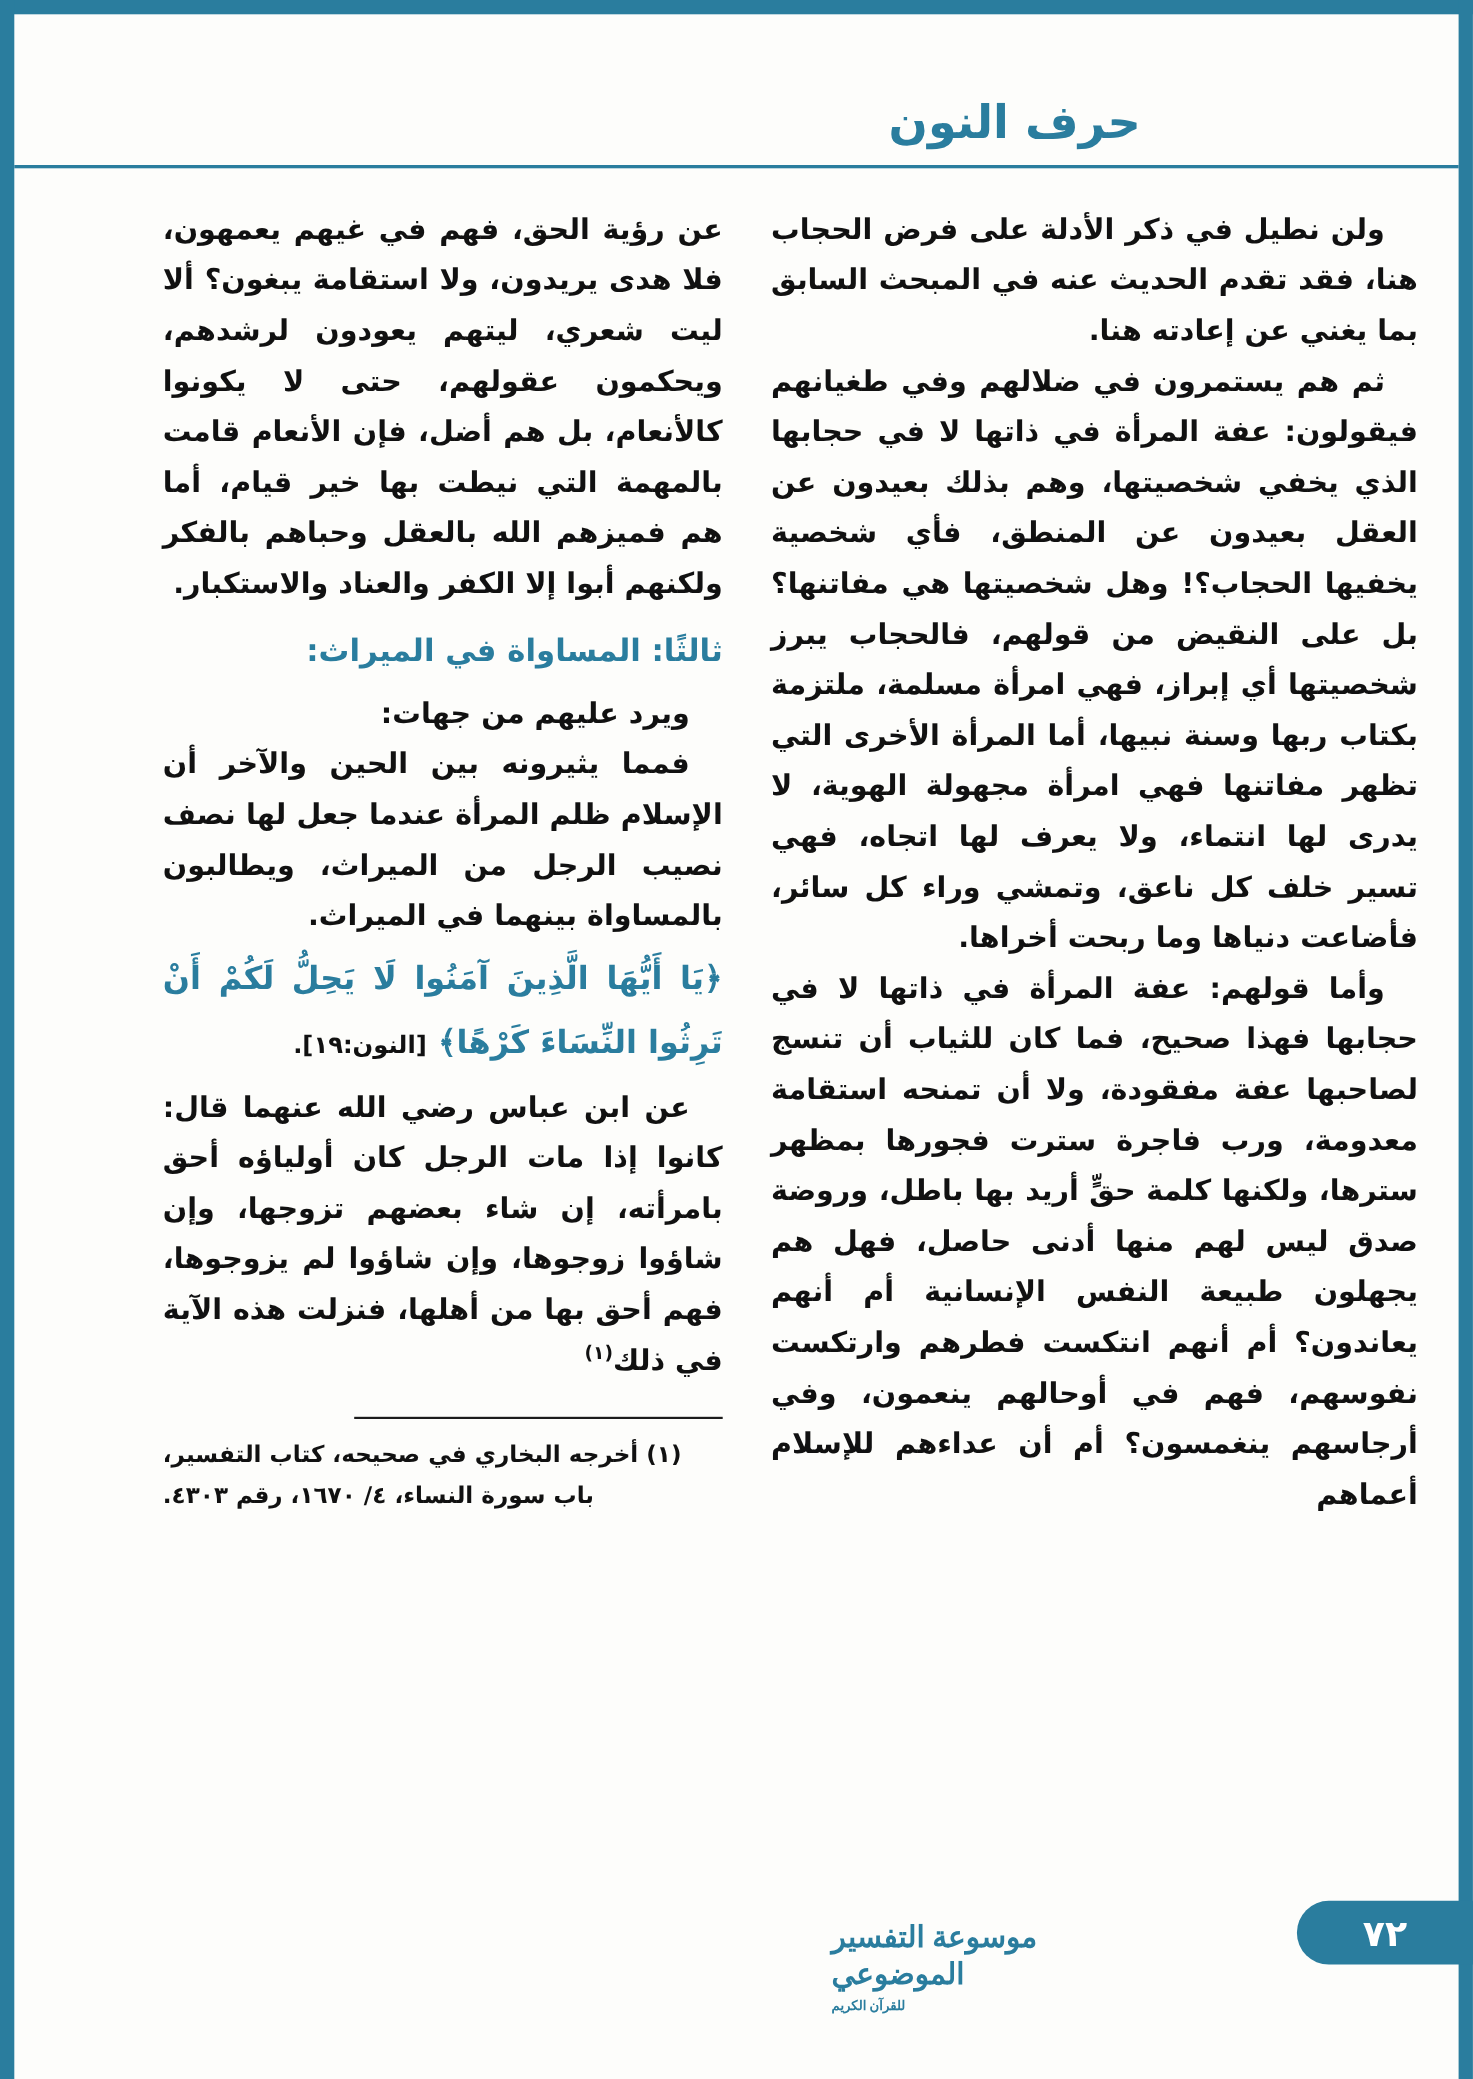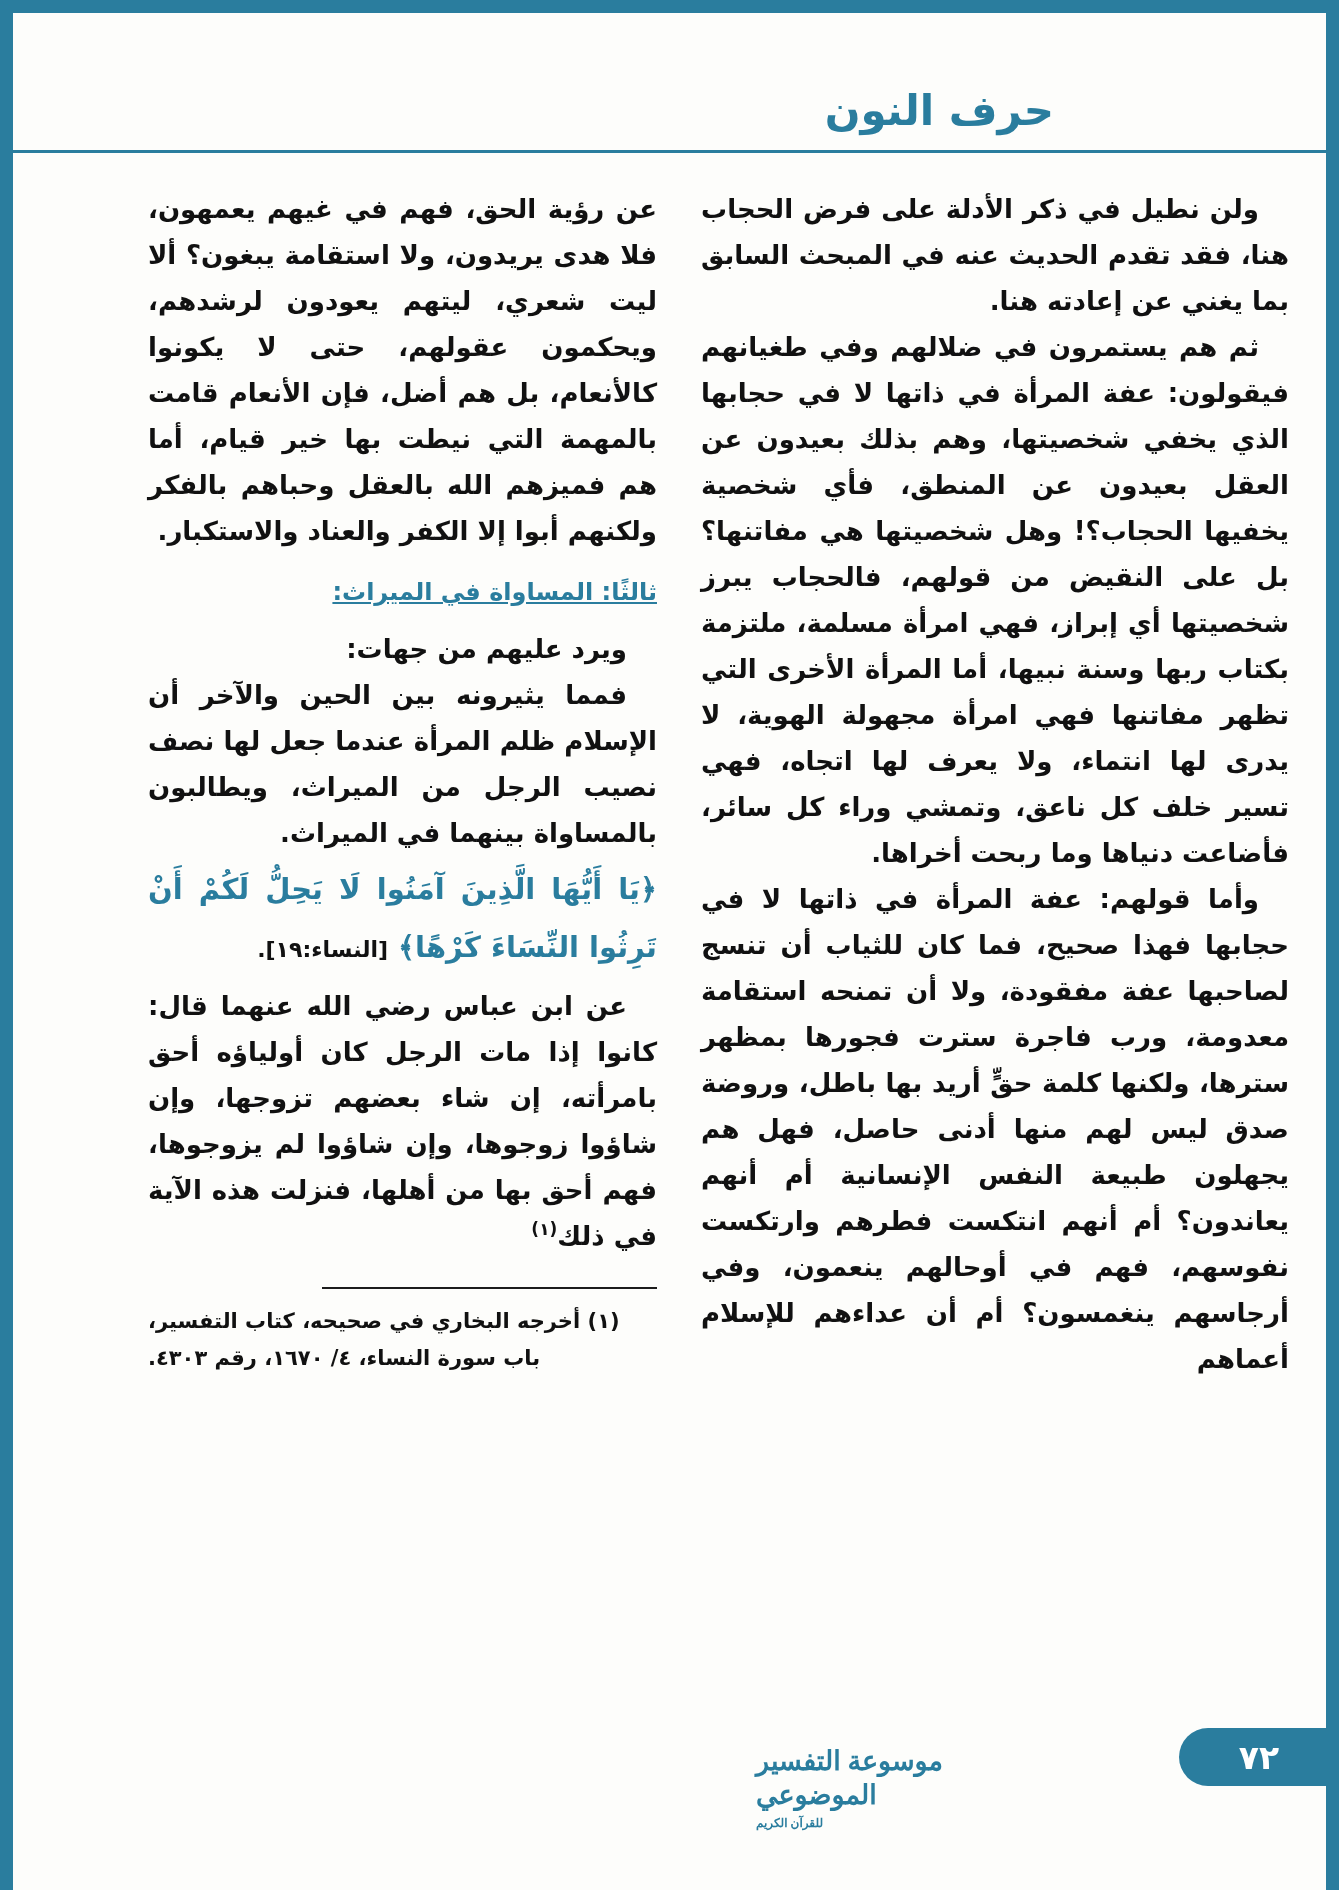--- a/index.html
+++ b/index.html
@@ -18,21 +18,21 @@
     overflow:hidden;
   }
   
   .edge{position:absolute;background:var(--accent);}
   .edge-top{top:0;left:0;right:0;height:13px;}
   .edge-left{top:0;left:0;bottom:0;width:13px;}
   .edge-right{top:0;right:0;bottom:0;width:13px;}
 
   
   .chapter-title{
-    position:absolute;top:86px;right:285px;
+    position:absolute;top:86px;right:302px;
     font-size:42px;font-weight:bold;color:var(--accent);
     letter-spacing:1px;
   }
   .header-rule{
     position:absolute;top:150px;left:13px;right:13px;height:3px;
     background:var(--accent);
   }
 
   
   .content{
@@ -43,23 +43,22 @@
     font-size:26px;font-weight:bold;line-height:46px;
     text-align:justify;
   }
   .col-right{width:588px;flex:none;}
   .col-left{flex:1;min-width:0;}
   .body-p{margin:0;}
   .body-p.indent{text-indent:30px;}
 
   .section-heading{
     color:var(--accent);
-    font-size:24px;font-weight:bold;line-height:52px;
+    font-size:28px;font-weight:bold;line-height:52px;
     margin:12px 0 8px;
-    text-decoration:underline;
   }
 
   .verse{
     color:var(--accent);
     font-size:29px;font-weight:bold;line-height:58px;
     margin:4px 0 4px;
   }
   .verse-ref{color:var(--text);font-size:22px;font-weight:bold;}
 
   sup.fn-marker{font-size:17px;line-height:0;vertical-align:super;}
@@ -114,21 +113,21 @@
     <section class="col col-left">
       <p class="body-p">عن رؤية الحق، فهم في غيهم يعمهون، فلا هدى يريدون، ولا استقامة يبغون؟ ألا ليت شعري، ليتهم يعودون لرشدهم، ويحكمون عقولهم، حتى لا يكونوا كالأنعام، بل هم أضل، فإن الأنعام قامت بالمهمة التي نيطت بها خير قيام، أما هم فميزهم الله بالعقل وحباهم بالفكر ولكنهم أبوا إلا الكفر والعناد والاستكبار.</p>
 
       <h2 class="section-heading">ثالثًا: المساواة في الميراث:</h2>
 
       <p class="body-p indent">ويرد عليهم من جهات:</p>
       <p class="body-p indent">فمما يثيرونه بين الحين والآخر أن الإسلام ظلم المرأة عندما جعل لها نصف نصيب الرجل من الميراث، ويطالبون بالمساواة بينهما في الميراث.</p>
 
       <p class="verse">
         <span class="verse-text">﴿يَا أَيُّهَا الَّذِينَ آمَنُوا لَا يَحِلُّ لَكُمْ أَنْ تَرِثُوا النِّسَاءَ كَرْهًا﴾ </span>
-        <span class="verse-ref">[النساء:١٩].</span>
+        <span class="verse-ref">[النون:١٩].</span>
       </p>
 
       <p class="body-p indent">
         <span>عن ابن عباس رضي الله عنهما قال: كانوا إذا مات الرجل كان أولياؤه أحق بامرأته، إن شاء بعضهم تزوجها، وإن شاؤوا زوجوها، وإن شاؤوا لم يزوجوها، فهم أحق بها من أهلها، فنزلت هذه الآية في ذلك</span><sup class="fn-marker">(١)</sup>
       </p>
 
       <div class="footnote-rule"></div>
       <p class="footnote">(١) أخرجه البخاري في صحيحه، كتاب التفسير، باب سورة النساء، ٤/ ١٦٧٠، رقم ٤٣٠٣.</p>
     </section>
 

